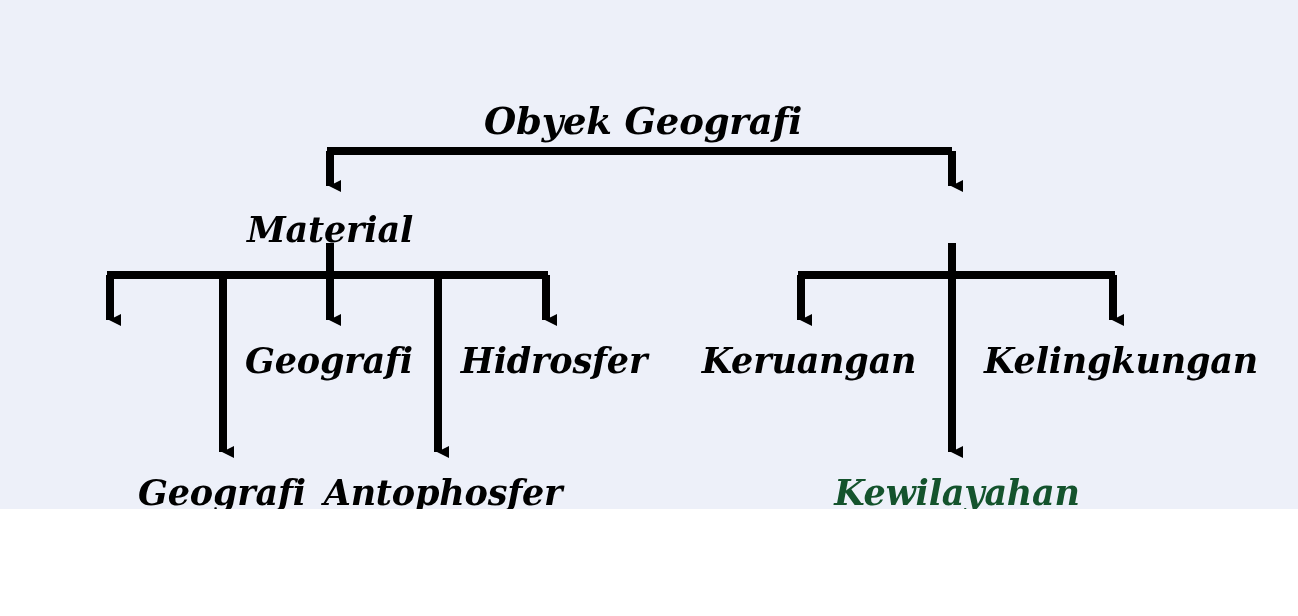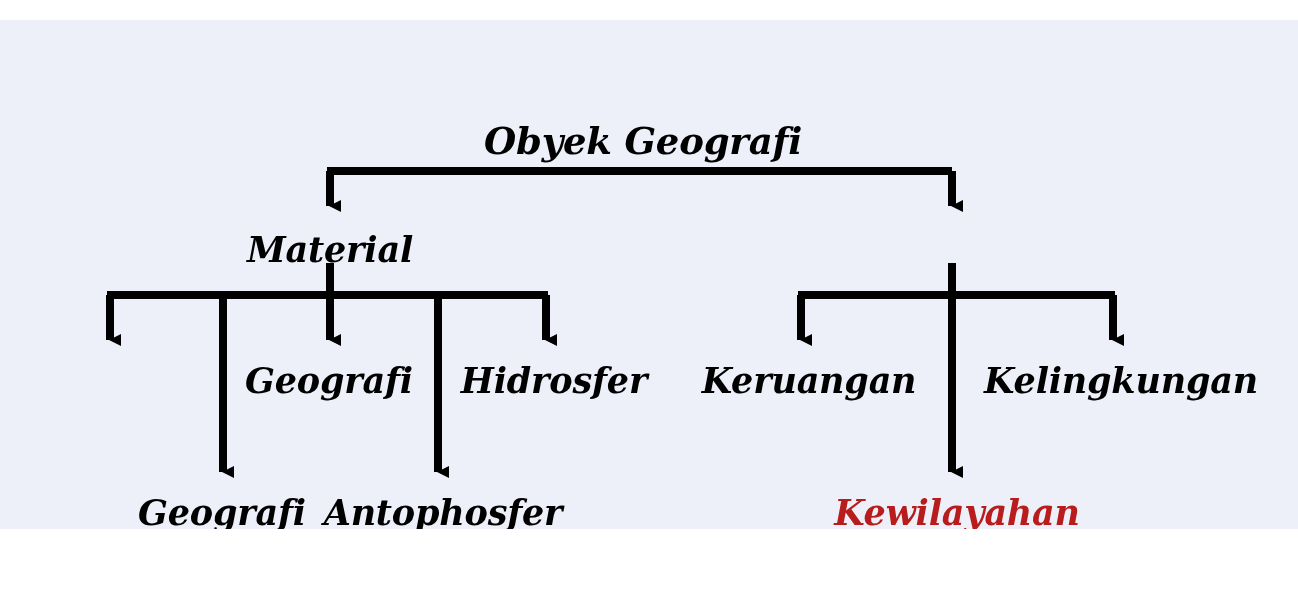--- a/index.html
+++ b/index.html
@@ -8,21 +8,20 @@
     padding: 0;
     background: #ffffff;
   }
   #canvas {
     position: relative;
     width: 1298px;
     height: 516px;
     background: #edf0f9;
     overflow: hidden;
     font-family: "DejaVu Serif", "Liberation Serif", serif;
-    margin-top: 20px;
   }
   
   #bottom-strip {
     position: absolute;
     left: 0;
     bottom: 0;
     width: 100%;
     height: 7px;
     background: #ffffff;
   }
@@ -94,18 +93,18 @@
   <div class="node-label lvl2" style="left: 222px; top: 475px; color: rgb(0, 0, 0);">Geografi</div>
 
   <div class="node-label lvl2" style="left: 329px; top: 343px; color: rgb(0, 0, 0);">Geografi</div>
 
   <div class="node-label lvl2" style="left: 443px; top: 475px; color: rgb(0, 0, 0);">Antophosfer</div>
 
   <div class="node-label lvl2" style="left: 554px; top: 343px; color: rgb(0, 0, 0);">Hidrosfer</div>
 
   <div class="node-label lvl2" style="left: 809px; top: 343px; color: rgb(0, 0, 0);">Keruangan</div>
 
-  <div class="node-label lvl2" style="left: 957px; top: 475px; color: #b91c1c; text-align: right;">Kewilayahan</div>
+  <div class="node-label lvl2" style="left: 957px; top: 475px; color: #14532d; text-align: right;">Kewilayahan</div>
 
   <div class="node-label lvl2" style="left: 1121px; top: 343px; color: rgb(0, 0, 0);">Kelingkungan</div>
 
   <div id="bottom-strip" style="background: rgb(255, 255, 255);"></div>
 </div>
 
 </body></html>

